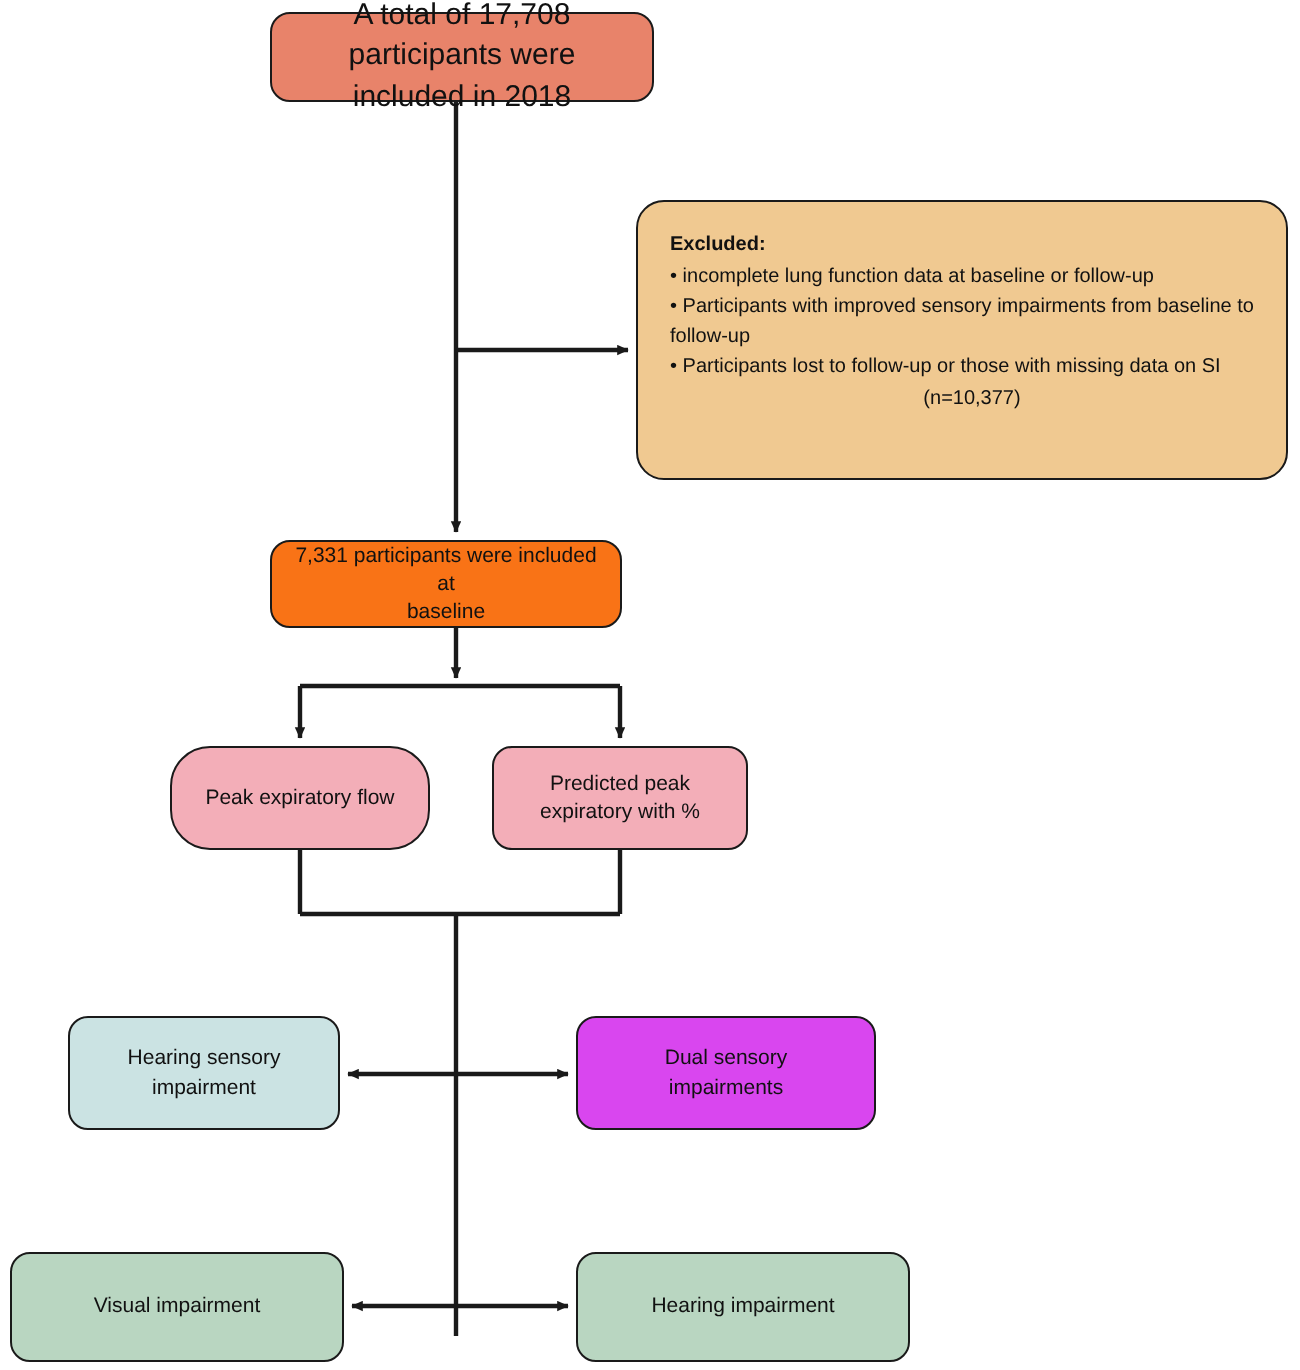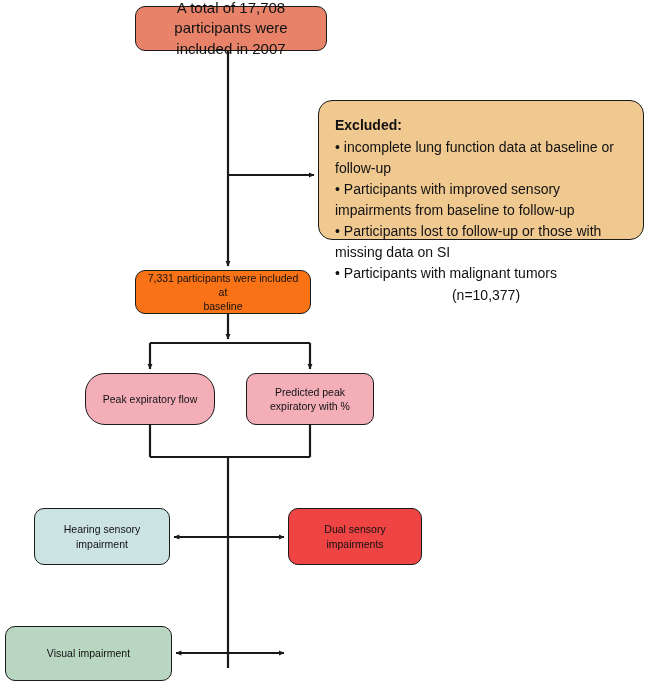--- a/index.html
+++ b/index.html
@@ -47,21 +47,21 @@
     top: 100px;
     width: 326px;
     height: 140px;
     align-items: flex-start;
     justify-content: flex-start;
     text-align: left;
     padding: 14px 16px;
     border-radius: 14px;
   }
   .node-excluded .ex-inner {
-    font-size: 14px;
+    font-size: 10px;
     line-height: 1.5;
   }
   .node-excluded .ex-title {
     font-weight: bold;
     display: block;
     margin-bottom: 1px;
   }
   .node-excluded .ex-line {
     display: block;
     white-space: pre-wrap;
@@ -95,24 +95,24 @@
     height: 52px;
   }
   .node-ssi {
     background: #cbe3e3;
     left: 34px;
     top: 508px;
     width: 136px;
     height: 57px;
   }
   .node-dsi {
-    background: #ef4444;
+    background: #d946ef;
     left: 288px;
     top: 508px;
-    width: 134px;
+    width: 150px;
     height: 57px;
   }
   .node-visual {
     background: #b9d6c1;
     left: 5px;
     top: 626px;
     width: 167px;
     height: 55px;
   }
   .node-hearing {
@@ -166,31 +166,30 @@
 
       <path d="M174,537 L284,537" marker-start="url(#arrowhead-start)" marker-end="url(#arrowhead)"></path>
 
       <path d="M176,653 L284,653" marker-start="url(#arrowhead-start)" marker-end="url(#arrowhead)"></path>
     </g>
   </svg>
 
   <div class="node node-top">
     <span>
       <span>A total of 17,708 participants were</span><br>
-      <span>included in 2007</span>
+      <span>included in 2018</span>
     </span>
   </div>
 
   <div class="node node-excluded">
     <span class="ex-inner">
       <span class="ex-title">Excluded:</span>
       <span class="ex-line">• incomplete lung function data at baseline or follow-up</span>
       <span class="ex-line">• Participants with improved sensory impairments from baseline to follow-up</span>
       <span class="ex-line">• Participants lost to follow-up or those with missing data on SI</span>
-      <span class="ex-line">• Participants with malignant tumors</span>
       <span class="ex-count">(n=10,377)</span>
     </span>
   </div>
 
   <div class="node node-baseline">
     <span>
       <span>7,331 participants were included at</span><br>
       <span>baseline</span>
     </span>
   </div>
@@ -217,14 +216,17 @@
     <span>
       <span>Dual sensory</span><br>
       <span>impairments</span>
     </span>
   </div>
 
   <div class="node node-visual">
     <span>Visual impairment</span>
   </div>
 
+  <div class="node node-hearing">
+    <span>Hearing impairment</span>
+  </div>
 
 </div>
 
 </body></html>

